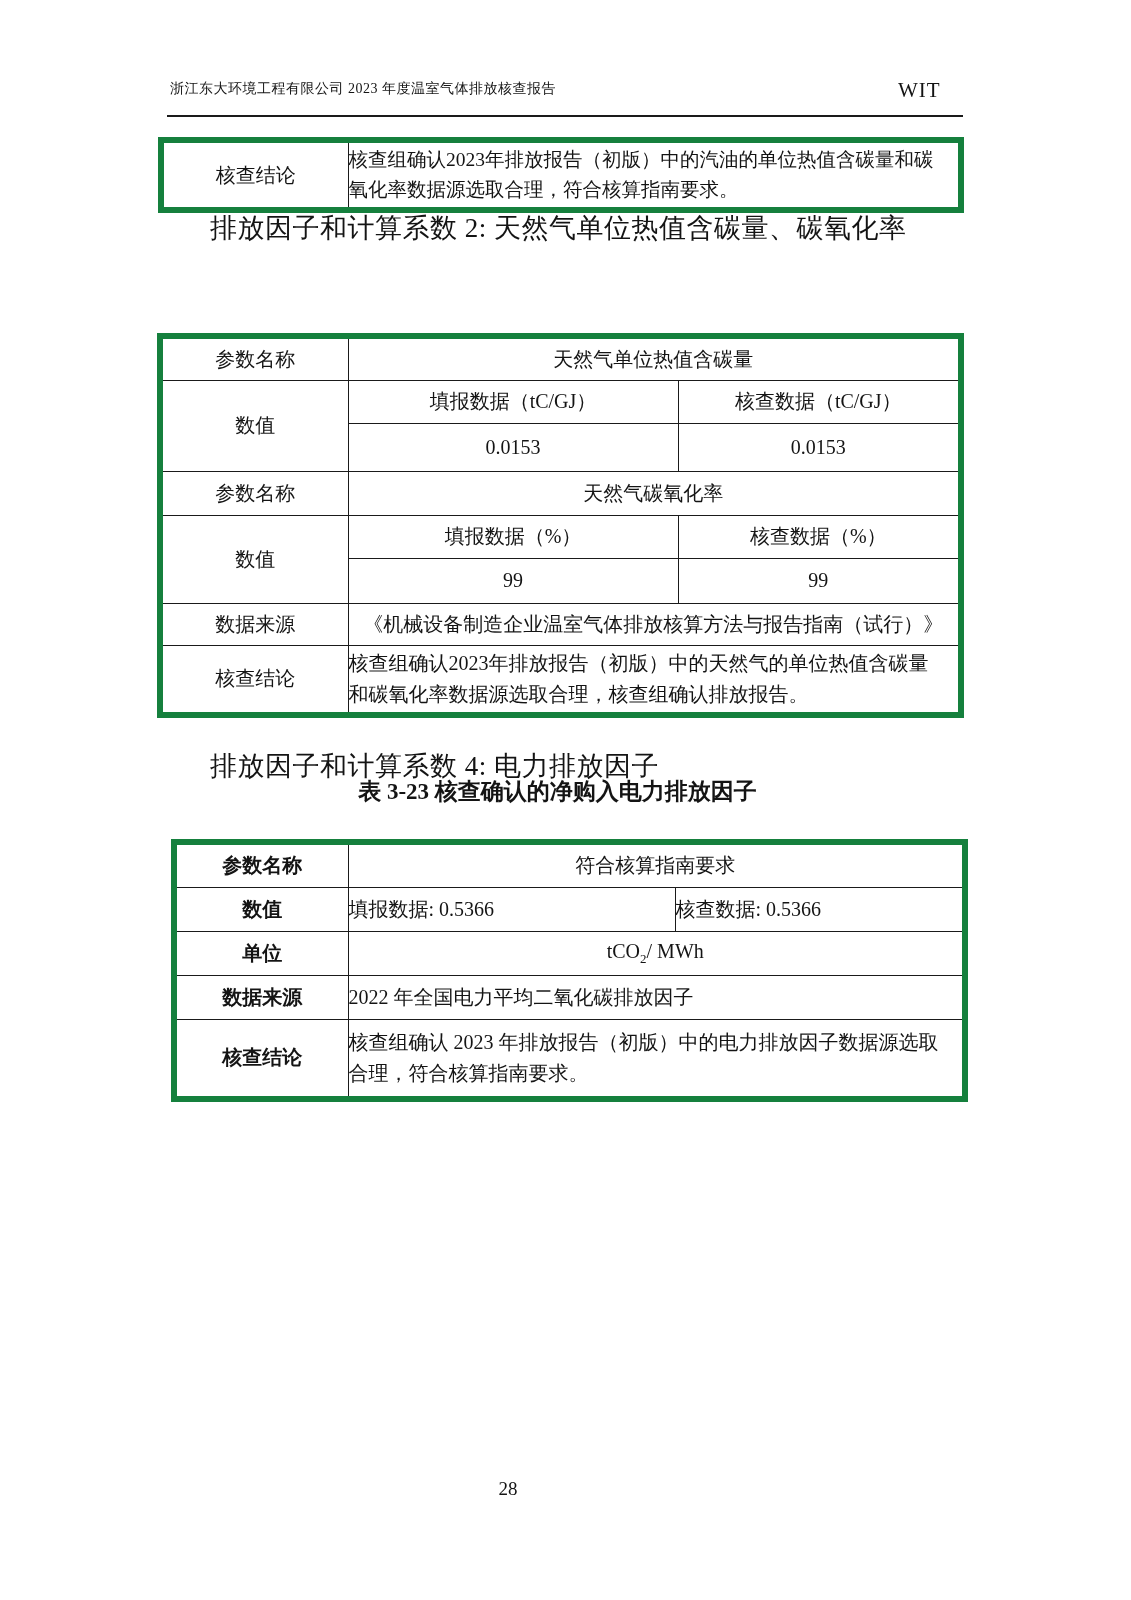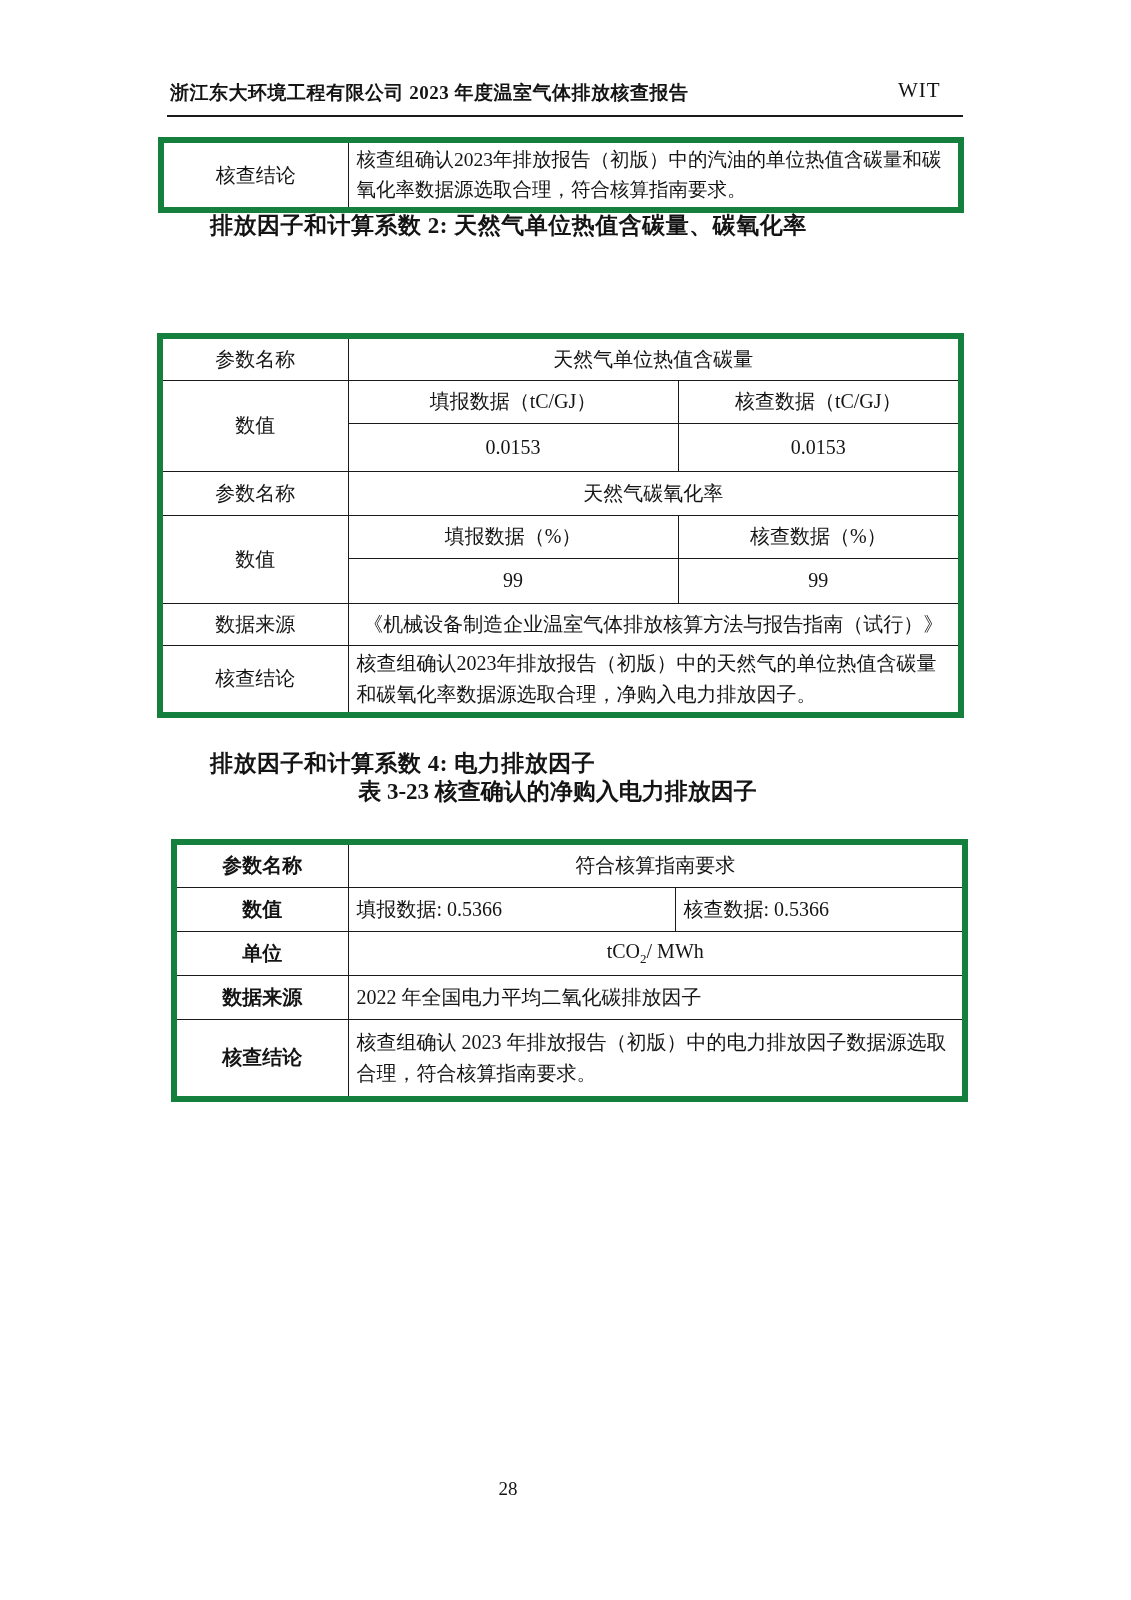--- a/index.html
+++ b/index.html
@@ -9,48 +9,48 @@
     height: 1600px;
     margin: 0 auto;
     background: #ffffff;
     font-family: "Liberation Serif", "DejaVu Serif", serif;
     color: #141414;
     overflow: hidden;
   }
   .abs { position: absolute; }
 
   
-  .header-left { left:170px; top:80px; font-size:19px; letter-spacing:0.5px;font-weight:bold; }
+  .header-left { left:170px; top:80px; font-size:14px; letter-spacing:0.5px; }
   .header-right { left:898px; top:78px; font-size:21px; letter-spacing:1px; }
   .header-rule { left:167px; top:115px; width:796px; height:2px; background:#1a1a1a; }
 
   
   table.doc {
     border-collapse: collapse;
     table-layout: fixed;
     border: 6px solid #15803d;
     font-size: 20px;
   }
   table.doc td {
     border: 1px solid #1a1a1a;
     vertical-align: middle;
     text-align: center;
     padding: 2px 6px;
     overflow: hidden;
   }
-  table.doc td.left { text-align: left; padding-left: 8px; padding-right: 10px; }
+  table.doc td.left { text-align: left; padding-left: 0; padding-right: 10px; }
   table.doc td.wrap { line-height: 1.55; }
   td.bold { font-weight: bold; }
 
   
   .top-table { left:158px; top:137px; width:800px; }
   .top-table td.body { font-size:19.5px; }
 
   
-  .sec-heading { font-size:23px; font-weight:bold; letter-spacing:0.5px; }
+  .sec-heading { font-size:27px; font-weight:normal; letter-spacing:0.5px; }
   .heading-2 { left:210px; top:210px; }
   .heading-4 { left:210px; top:748px; }
   .tbl-caption { left:157px; width:801px; text-align:center; font-size:23px; font-weight:bold; }
   .caption-322 { top:278px; }
   .caption-323 { top:776px; }
 
   .table-322 { left:157px; top:333px; width:801px; }
   .table-323 { left:171px; top:839px; width:791px; }
 
   
@@ -123,21 +123,21 @@
     <tr style="height:45px">
       <td>99</td>
       <td>99</td>
     </tr>
     <tr style="height:42px">
       <td>数据来源</td>
       <td colspan="2">《机械设备制造企业温室气体排放核算方法与报告指南（试行）》</td>
     </tr>
     <tr style="height:48px">
       <td>核查结论</td>
-      <td colspan="2" class="left wrap">核查组确认2023年排放报告（初版）中的天然气的单位热值含碳量和碳氧化率数据源选取合理，净购入电力排放因子。</td>
+      <td colspan="2" class="left wrap">核查组确认2023年排放报告（初版）中的天然气的单位热值含碳量和碳氧化率数据源选取合理，核查组确认排放报告。</td>
     </tr>
   </tbody>
     </table>
 
   <div class="abs sec-heading heading-4">排放因子和计算系数 4: 电力排放因子</div>
   <div class="abs tbl-caption caption-323">表 3-23 核查确认的净购入电力排放因子</div>
 
   <table class="doc abs table-323">
     <colgroup>
         <col style="width:174px">

